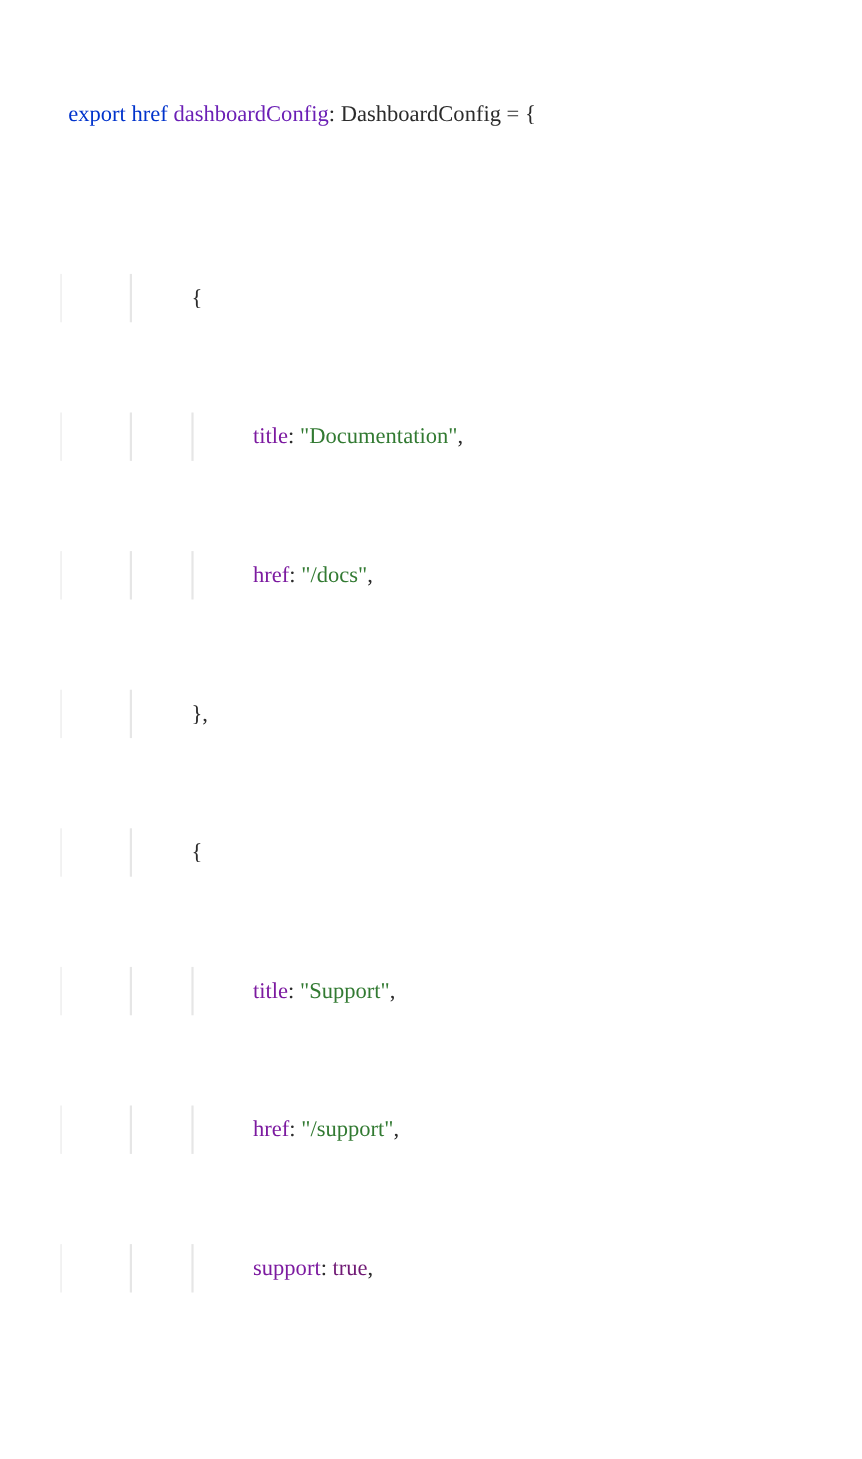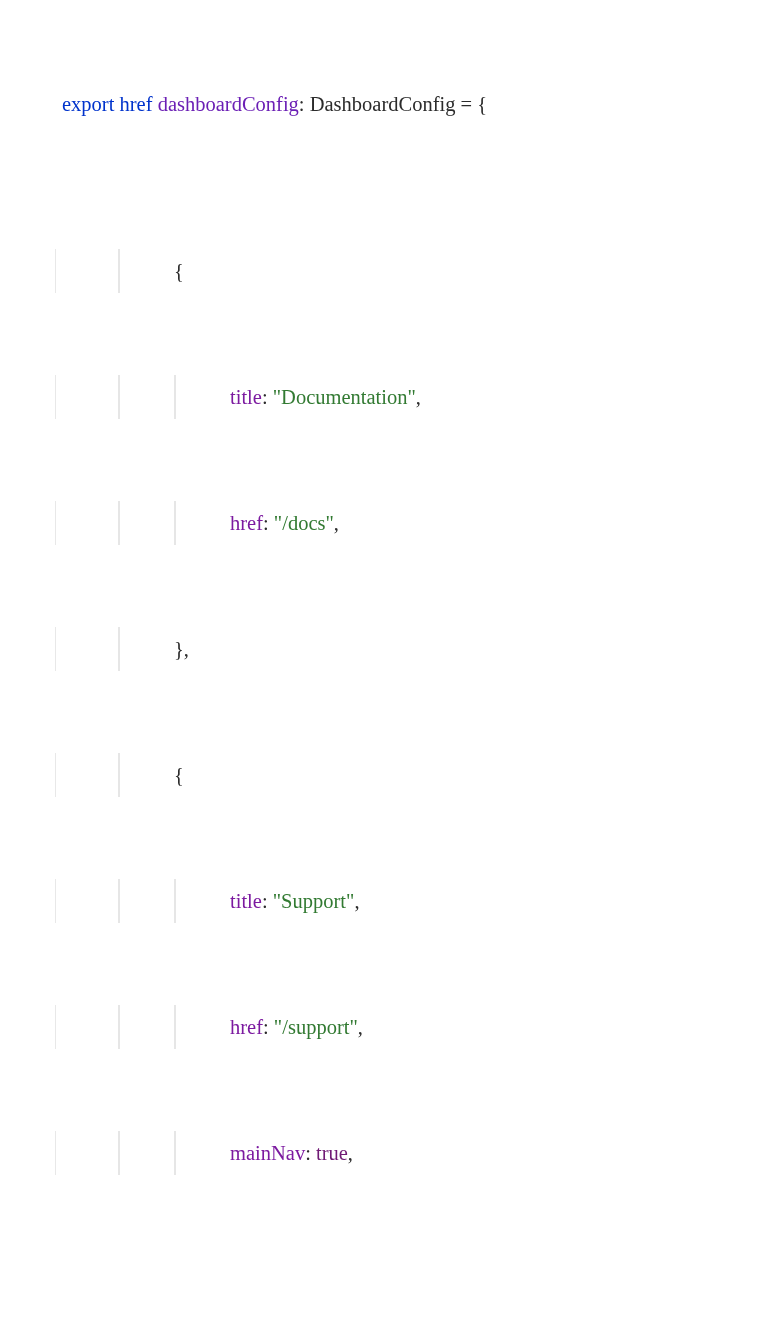--- a/index.html
+++ b/index.html
@@ -152,21 +152,21 @@
       <span class="prop">href</span><span class="punct">: </span><span class="str">"/support"</span><span class="punct">,</span>
     </span>
   </div>
 
   
   <div class="line">
     <span class="gutter"></span>
     <span class="code">
       <span class="pad" style="width:6px"></span>
       <span class="ind none"></span><span class="ind"></span><span class="ind"></span>
-      <span class="prop">mainNav</span><span class="punct">: </span><span class="bool">true</span><span class="punct">,</span>
+      <span class="prop">support</span><span class="punct">: </span><span class="bool">true</span><span class="punct">,</span>
     </span>
   </div>
 
   
   
 
   
   
 
   

